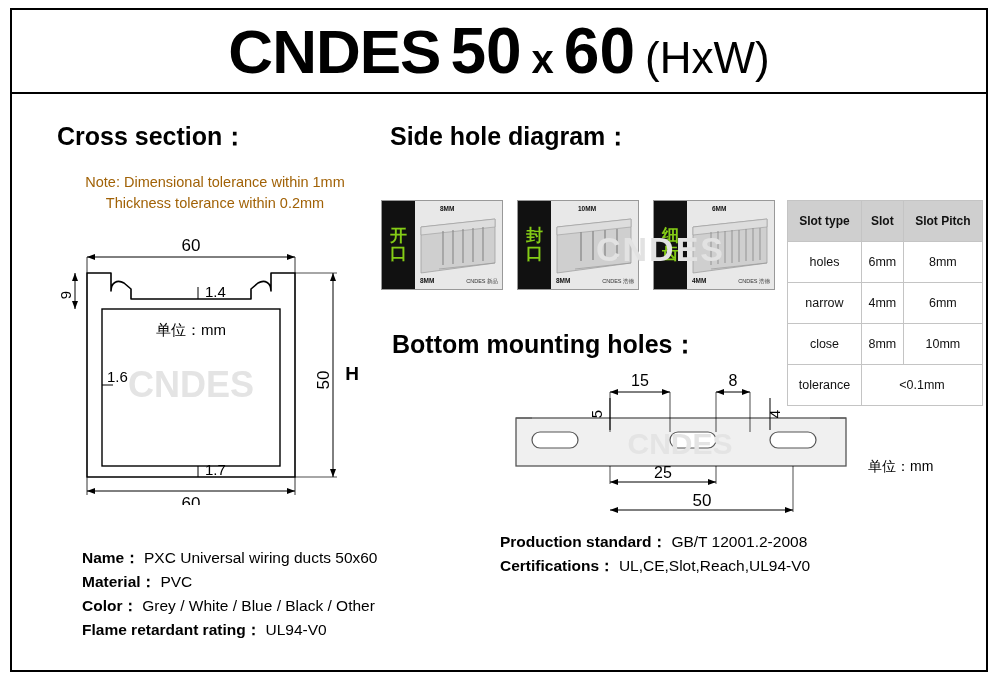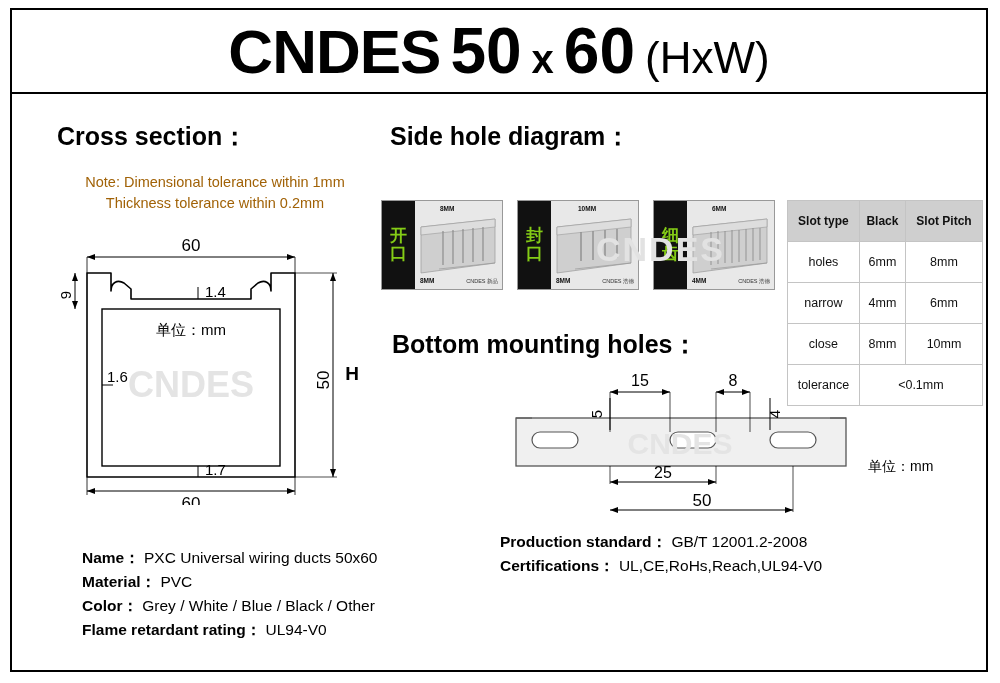--- a/index.html
+++ b/index.html
@@ -335,21 +335,21 @@
     <div class="lbl-bot">4MM</div>
     <div class="cndes-tag">CNDES 浩德</div>
   </div>
 
   <div class="wm" style="left:596px; top:230px; font-size:34px;">CNDES</div>
 
   <table id="slot-table">
     <thead>
       <tr>
         <th>Slot type</th>
-        <th>Black</th>
+        <th>Slot</th>
         <th>Slot Pitch</th>
       </tr>
     </thead>
     <tbody>
       <tr>
         <td>holes</td>
         <td>6mm</td>
         <td>8mm</td>
       </tr>
       <tr>
@@ -439,17 +439,17 @@
     </div>
   </div>
 
   <div class="spec-block" style="left:500px; top:530px;">
     <div class="spec-row">
       <span class="spec-key">Production standard：</span>
       <span class="spec-val">GB/T 12001.2-2008</span>
     </div>
     <div class="spec-row">
       <span class="spec-key">Certifications：</span>
-      <span class="spec-val">UL,CE,RoHs,Reach,UL94-V0</span>
+      <span class="spec-val">UL,CE,Slot,Reach,UL94-V0</span>
     </div>
   </div>
 
 </div>
 
 </body></html>

